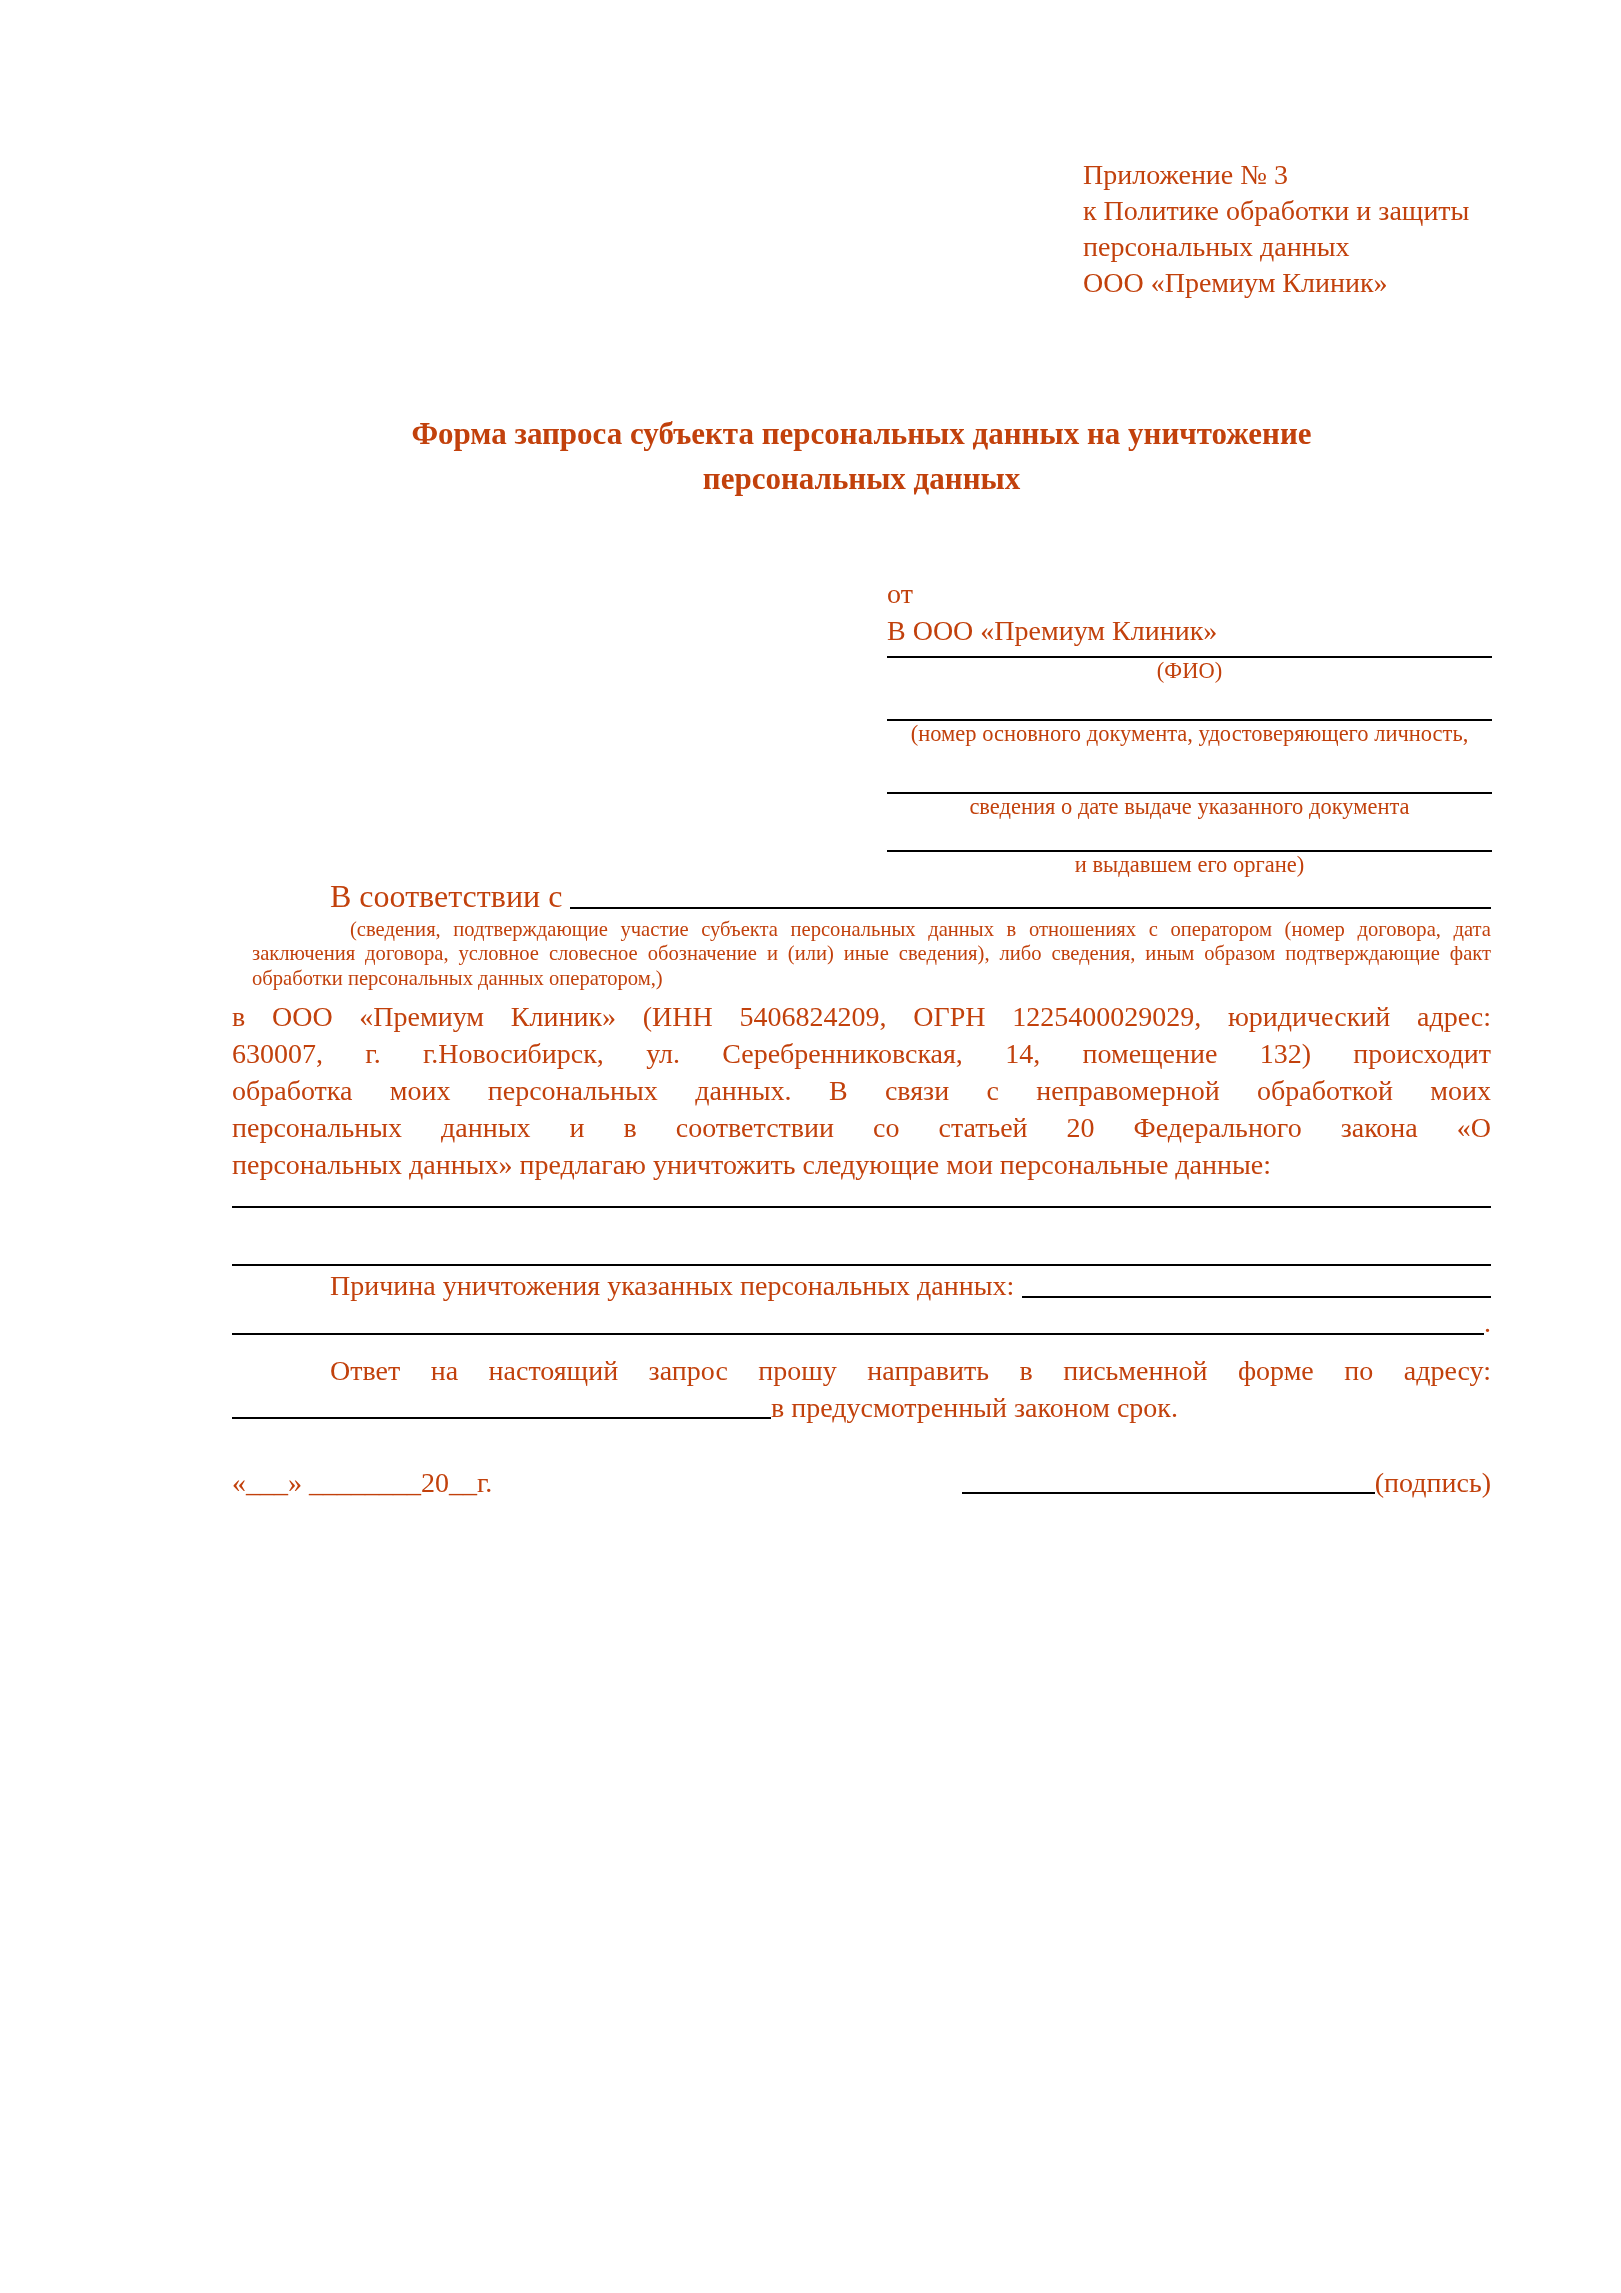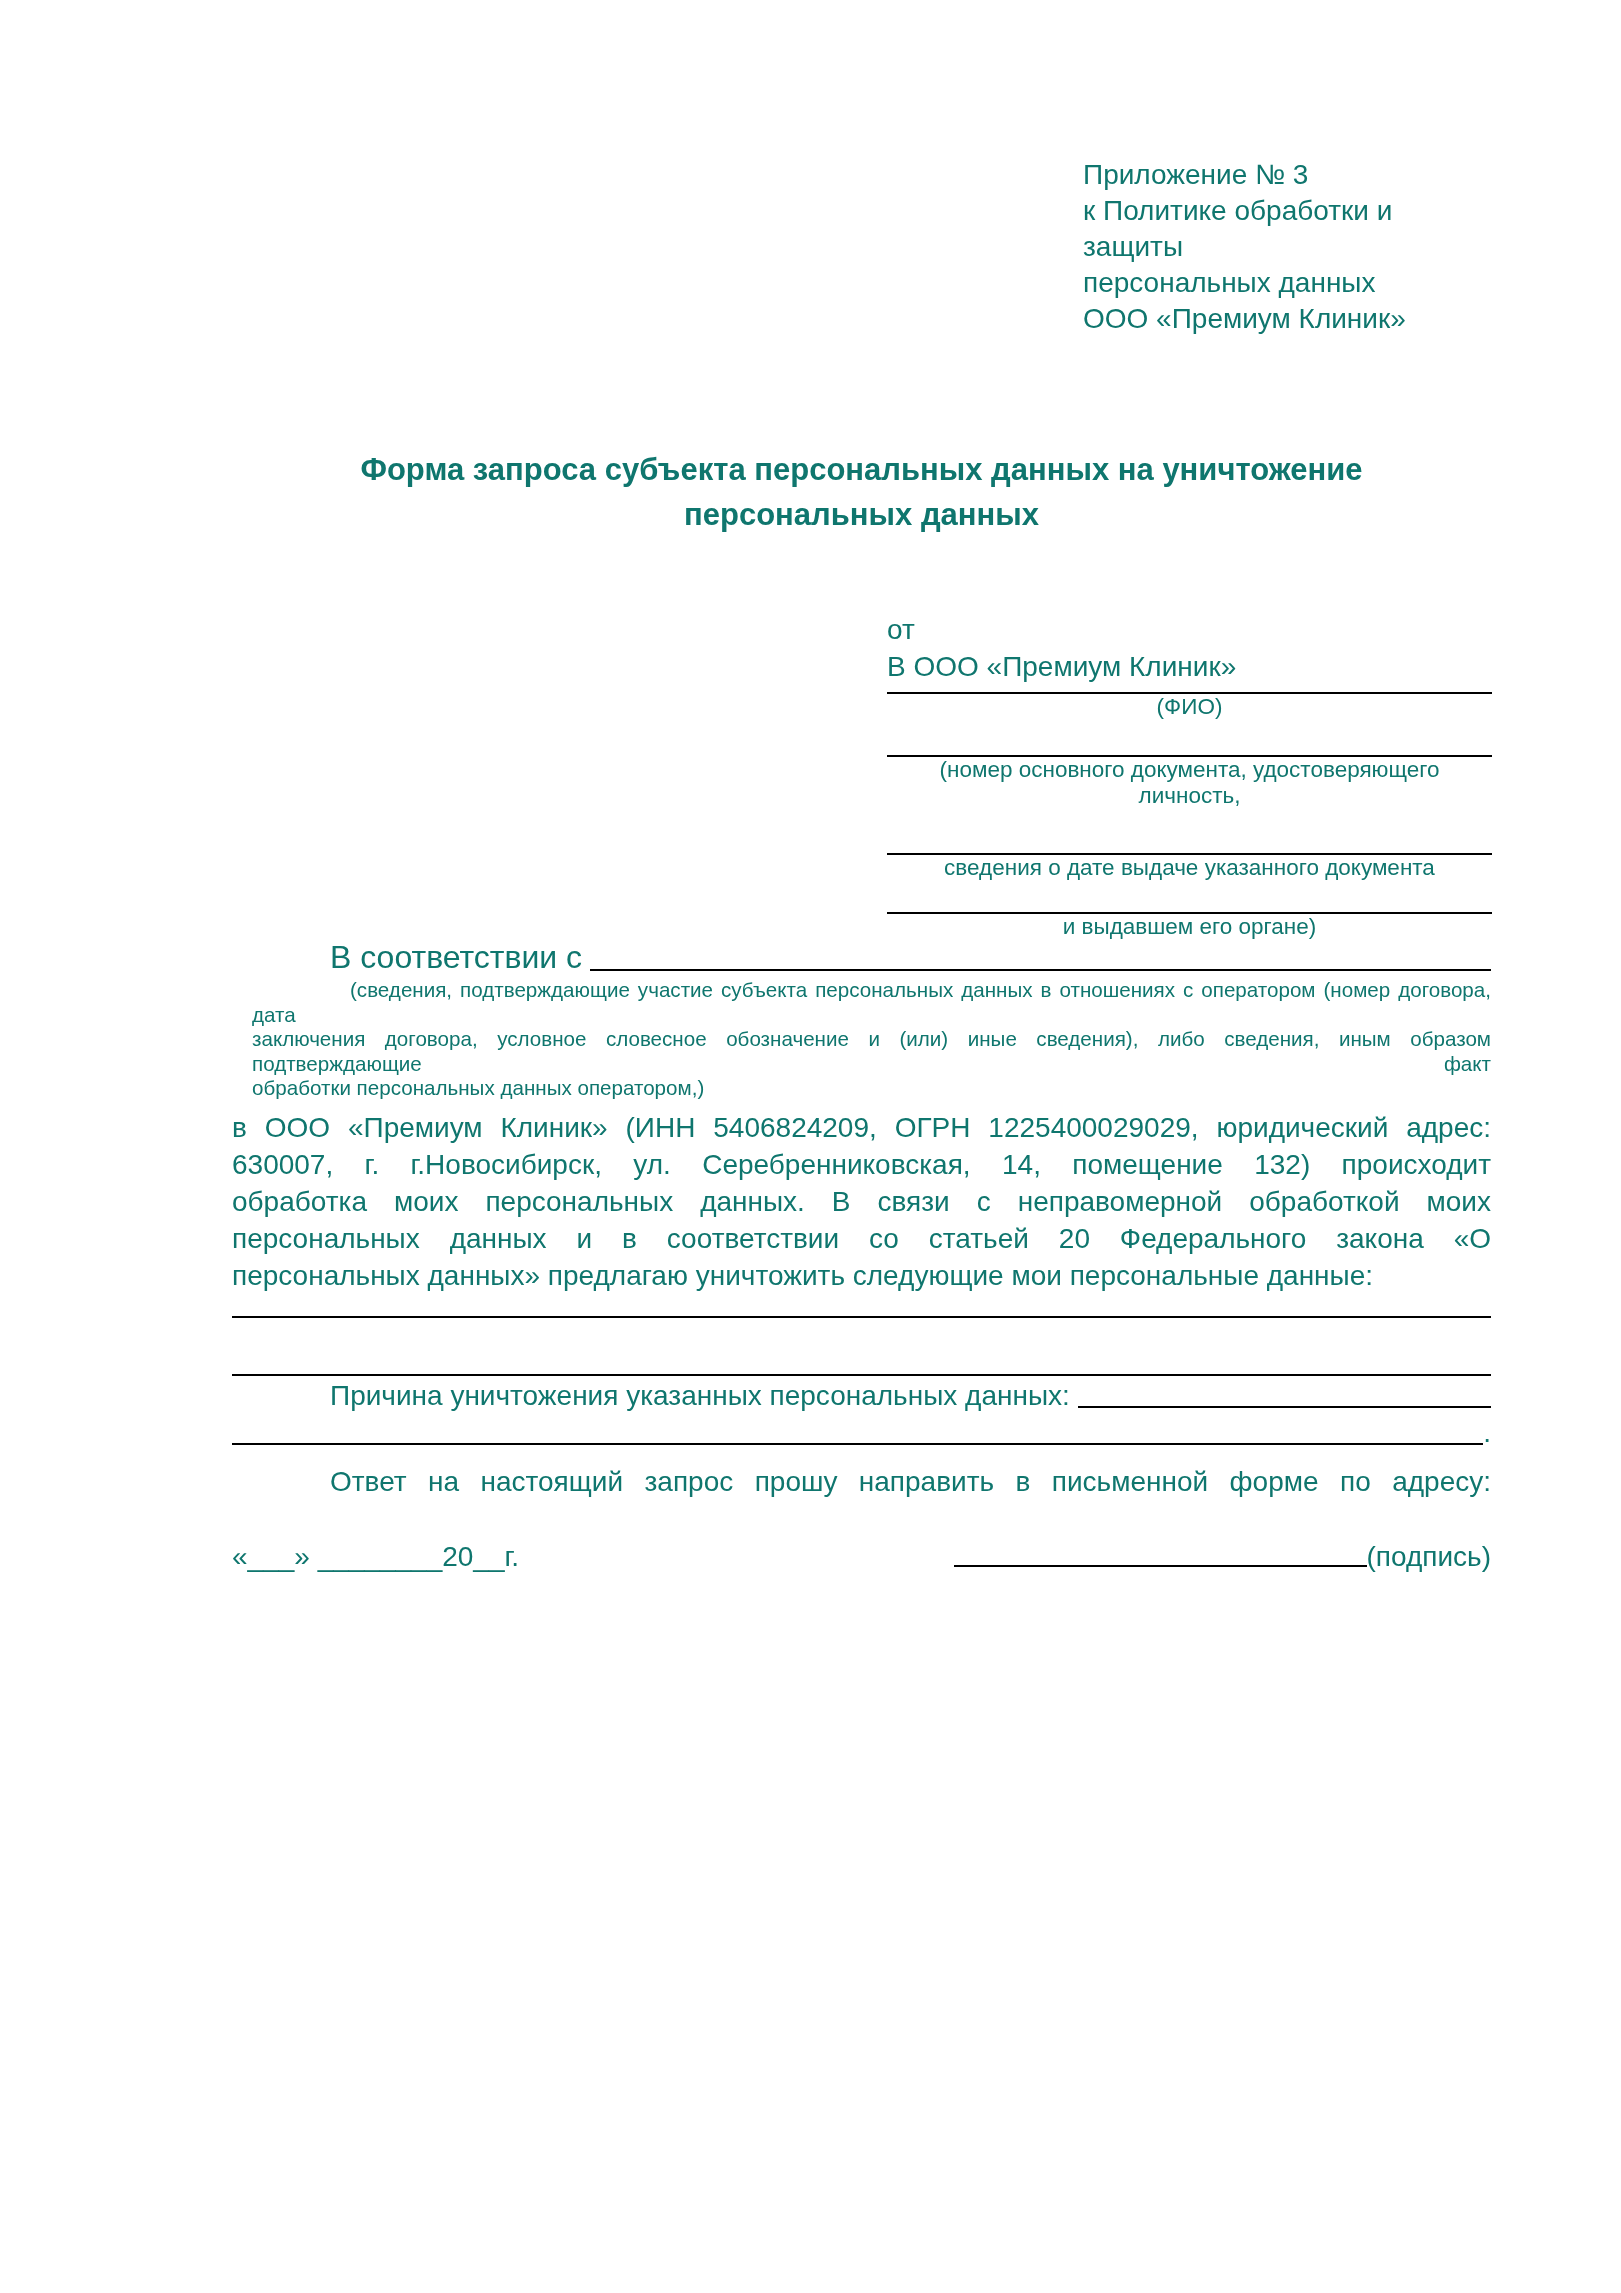--- a/index.html
+++ b/index.html
@@ -1,19 +1,19 @@
 <!DOCTYPE html>
 <html><head>
 <meta charset="utf-8">
 <style>
   html,body { margin:0; padding:0; background:#ffffff; }
   .page {
     position:relative; width:1621px; height:1754px;
-    background:#ffffff; color:#0f766e; overflow:hidden;
-    font-family:Liberation Sans, sans-serif;
+    background:#ffffff; color:#c2410c; overflow:hidden;
+    font-family:Liberation Serif, serif;
   }
   .content { position:absolute; left:232px; top:0; width:1259px; }
 
   .header-block { margin:157px 0 0 851px; font-size:28px; line-height:36px; }
 
   .doc-title { margin-top:110px; font-size:31px; font-weight:bold; line-height:45px; text-align:center; }
 
   .addressee { margin-left:655px; margin-top:74px; width:605px; font-size:28px; line-height:37px; }
   .blank-line { border-bottom:2.9px solid #000; }
   .b1 { height:6.9px; }
@@ -115,20 +115,24 @@
       <span class="fill"></span>
     </div>
 
     <div class="rule3-row">
       <span class="fill"></span>
       <span>.</span>
     </div>
 
     <div class="response">Ответ на настоящий запрос прошу направить в письменной форме по адресу:</div>
 
+    <div class="response2">
+      <span class="addr-fill"></span>
+      <span>в предусмотренный законом срок.</span>
+    </div>
 
     <div class="footer">
       <div>«___» ________20__г.</div>
       <div class="sig-group">
         <span class="sig-fill"></span>
         <span>(подпись)</span>
       </div>
     </div>
 
   </div>

